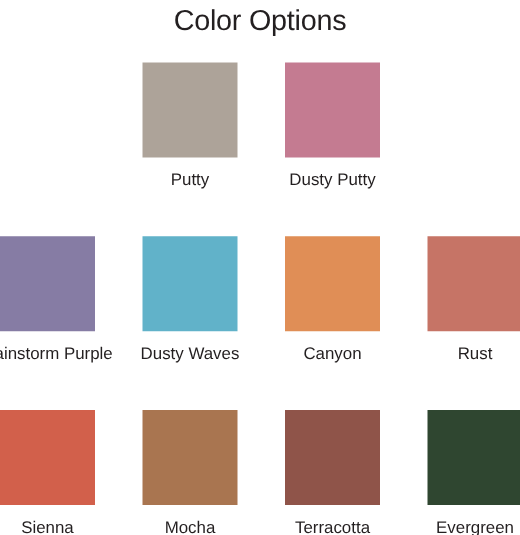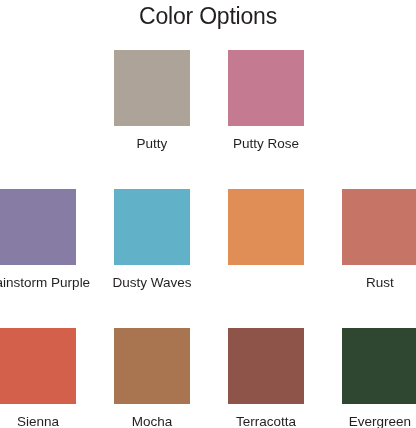--- a/index.html
+++ b/index.html
@@ -79,34 +79,35 @@
   <h1 class="page-title">Color Options</h1>
 
   <div class="swatch-grid">
       <div class="swatch-row">
         <div class="swatch-cell swatch-col-1">
           <span class="swatch-chip" title="Putty" style="background-color: rgb(173, 163, 153);"></span>
           <span class="swatch-label">Putty</span>
         </div>
         <div class="swatch-cell swatch-col-2">
           <span class="swatch-chip" title="Dusty Rose" style="background-color: rgb(196, 123, 145);"></span>
-          <span class="swatch-label">Putty Rose</span>
+          <span class="swatch-label">Dusty Putty</span>
         </div>
       </div>
       <div class="swatch-row">
         <div class="swatch-cell swatch-col-0">
           <span class="swatch-chip" title="Rainstorm Purple" style="background-color: rgb(134, 124, 164);"></span>
           <span class="swatch-label">Rainstorm Purple</span>
         </div>
         <div class="swatch-cell swatch-col-1">
           <span class="swatch-chip" title="Beach Waves" style="background-color: rgb(97, 178, 201);"></span>
           <span class="swatch-label">Dusty Waves</span>
         </div>
         <div class="swatch-cell swatch-col-2">
           <span class="swatch-chip" title="Canyon" style="background-color: rgb(224, 142, 86);"></span>
+          <span class="swatch-label">Canyon</span>
         </div>
         <div class="swatch-cell swatch-col-3">
           <span class="swatch-chip" title="Rust" style="background-color: rgb(198, 116, 102);"></span>
           <span class="swatch-label">Rust</span>
         </div>
       </div>
       <div class="swatch-row">
         <div class="swatch-cell swatch-col-0">
           <span class="swatch-chip" title="Sienna" style="background-color: rgb(210, 96, 75);"></span>
           <span class="swatch-label">Sienna</span>

